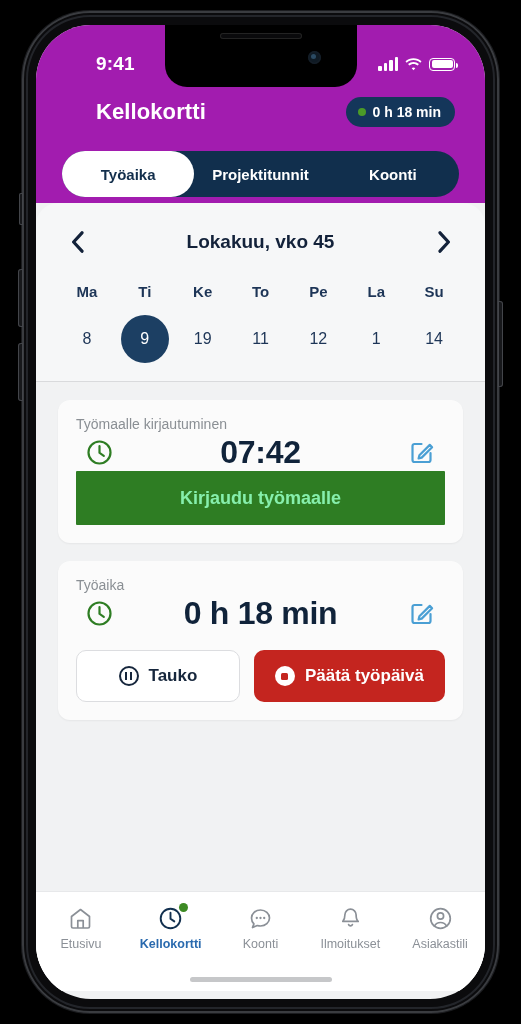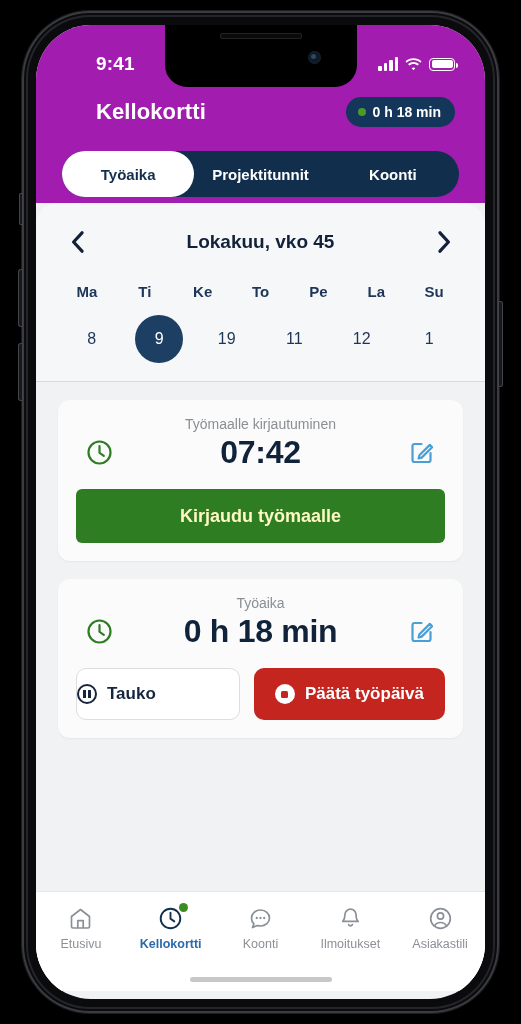--- a/index.html
+++ b/index.html
@@ -297,21 +297,21 @@
 
   
   .info-card {
     background: #fbfbfb;
     border-radius: 12px;
     margin: 18px 22px 0 22px;
     padding: 16px 18px 18px 18px;
     box-shadow: 0 1px 2px rgba(0,0,0,0.05);
   }
   .card-label {
-    text-align: center;
+    text-align: left;
     font-size: 14px;
     color: #8a8f94;
     margin-bottom: 2px;
   }
   .card-main {
     display: flex;
     align-items: center;
     justify-content: center;
     padding: 0 6px;
   }
@@ -328,44 +328,44 @@
     height: 34px;
     display: flex;
     align-items: center;
     justify-content: center;
     flex: none;
   }
 
   .primary-btn {
     display: block;
     width: 100%;
-    margin-top: 18px;
     height: 54px;
     border: none;
-    border-radius: 6px;
+    border-radius: 1px;
     background: #2e7d23;
-    color: #fef9c3;
+    color: #86efac;
     font-size: 18px;
     font-weight: bold;
     font-family: "Liberation Sans", sans-serif;
   }
 
   #action-row {
     display: flex;
     gap: 14px;
     margin-top: 18px;
   }
   #break-btn {
     flex: 1;
     height: 52px;
     border-radius: 10px;
     background: #ffffff;
     border: 1px solid #dcdde0;
     display: flex;
     align-items: center;
+    justify-content: center;
     gap: 10px;
     font-size: 17px;
     font-weight: bold;
     color: #16263c;
     font-family: "Liberation Sans", sans-serif;
   }
   #end-day-btn {
     flex: 1.18;
     height: 52px;
     border-radius: 10px;
@@ -557,20 +557,23 @@
             </div>
           <div class="wd-num-wrap">
               <span class="wd-num">11</span>
             </div>
           <div class="wd-num-wrap">
               <span class="wd-num">12</span>
             </div>
           <div class="wd-num-wrap">
               <span class="wd-num">1</span>
             </div>
+          <div class="wd-num-wrap">
+              <span class="wd-num">14</span>
+            </div>
         </div>
       </div>
 
       <div class="info-card">
         <div class="card-label">Työmaalle kirjautuminen</div>
         <div class="card-main">
           <span class="icon-btn">
             <svg width="27" height="27" viewBox="0 0 27 27">
               <circle cx="13.5" cy="13.5" r="11" fill="none" stroke="#2e7d23" stroke-width="2.2"></circle>
               <path d="M13.5 7.2v6.6l4.3 3" fill="none" stroke="#2e7d23" stroke-width="2.2" stroke-linecap="round"></path>

